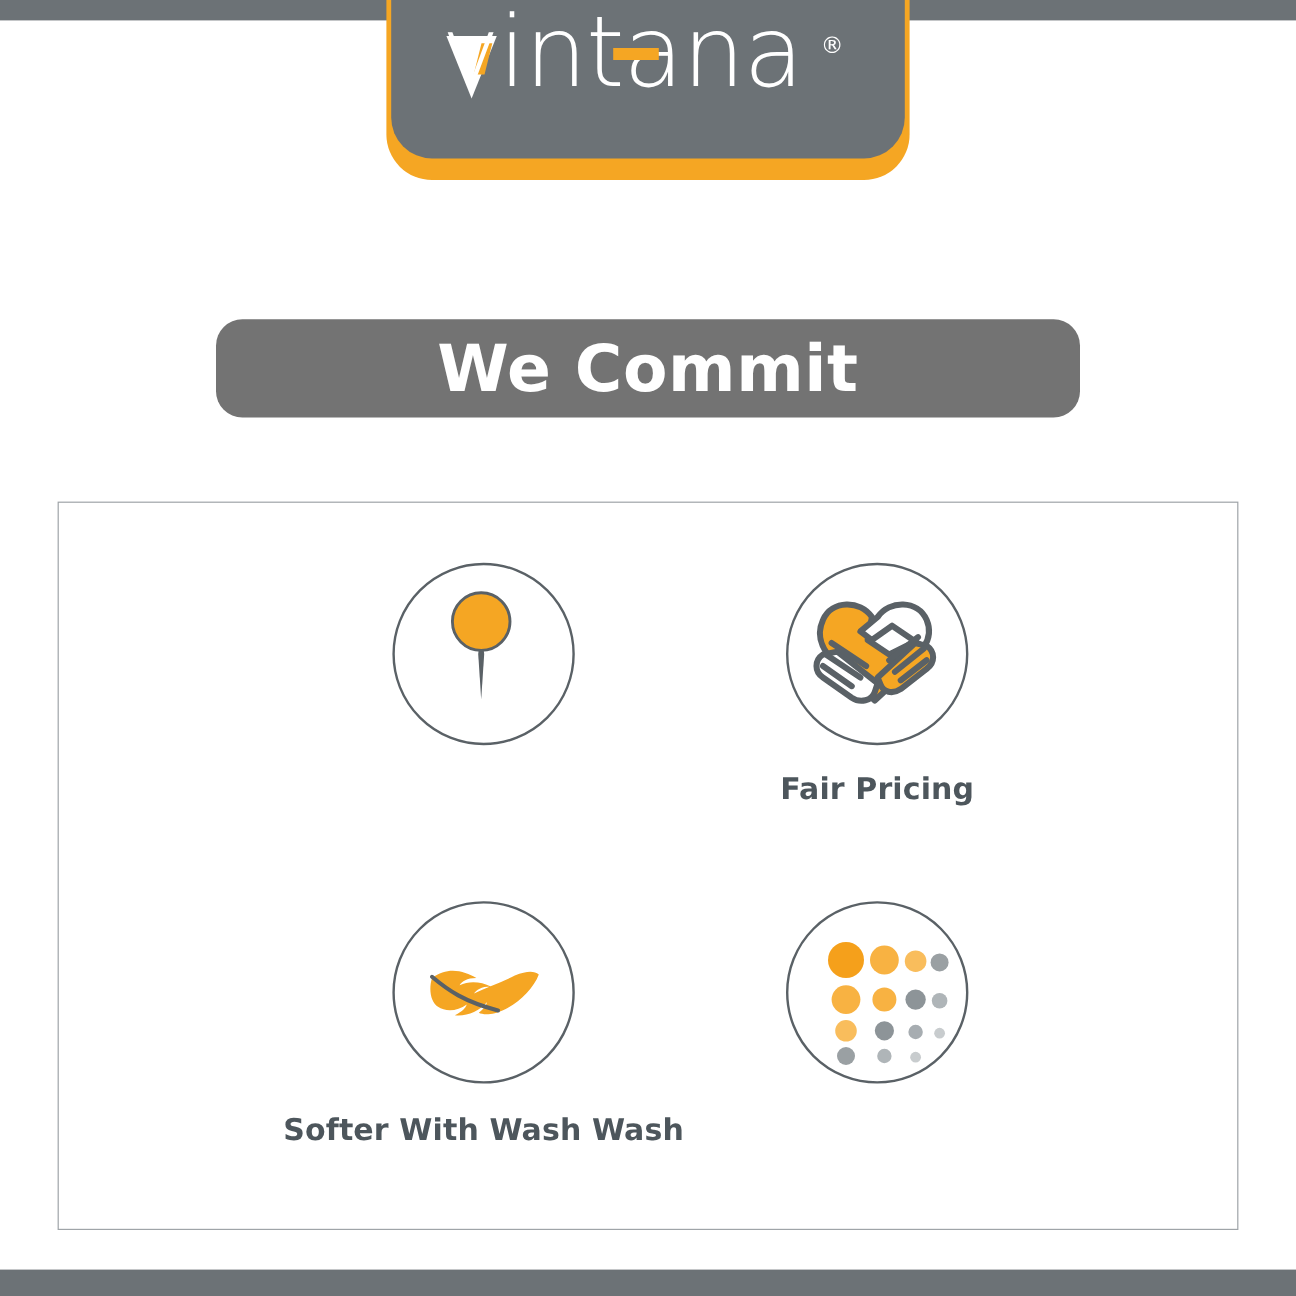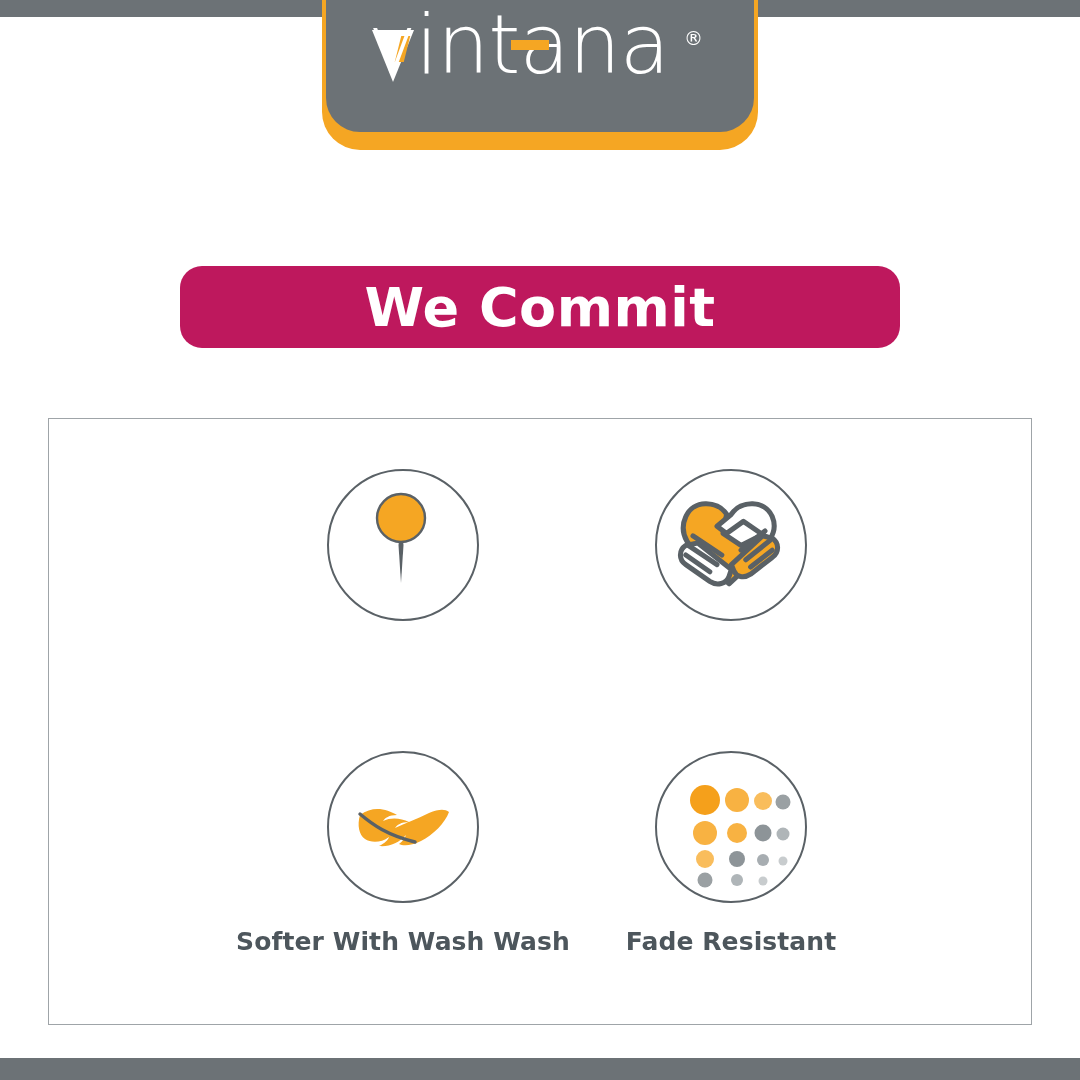--- a/index.html
+++ b/index.html
@@ -103,21 +103,21 @@
     font-weight: bold;
     color: #ffffff;
     letter-spacing: 3.4px;
   }
 
   
   .heading-pill {
     position: absolute;
     left: 180px; top: 266px;
     width: 720px; height: 82px;
-    background: #be185d;
+    background: #737373;
     border-radius: 22px;
     display: flex;
     align-items: center;
     justify-content: center;
   }
   .heading-pill .heading-text {
     color: #ffffff;
     font-size: 54px;
     font-weight: bold;
     letter-spacing: 0.5px;
@@ -224,20 +224,21 @@
             <path d="M24 70 L44 84" fill="none"></path>
 
             <path d="M96 56 C102 60 102 68 96 72 L78 86 C72 90 66 88 64 83
                      L62 78 L88 54 Z" fill="#F5A623"></path>
             <path d="M90 50 L70 66" fill="none"></path>
             <path d="M94 58 L74 74" fill="none"></path>
             <path d="M96 66 L78 80" fill="none"></path>
           </g>
         </svg>
       </div>
+      <div class="cell-label">Fair Pricing</div>
     </div>
 
     <div class="cell cell-2">
       <div class="icon-circle">
         <svg width="144" height="144" viewBox="0 0 144 144">
           <g transform="translate(0,4)">
             <path d="M31 58
                      C44 48 58 52 68 58
                      C60 58 56 61 54 64
                      C62 60 72 61 80 65
@@ -275,19 +276,18 @@
           <circle cx="48" cy="106" r="9" fill="#F9BD5C"></circle>
           <circle cx="80" cy="106" r="8" fill="#8D9498"></circle>
           <circle cx="106" cy="107" r="6" fill="#A7ADB1"></circle>
           <circle cx="126" cy="108" r="4.5" fill="#C8CCCE"></circle>
 
           <circle cx="48" cy="127" r="7.5" fill="#9AA0A3"></circle>
           <circle cx="80" cy="127" r="6" fill="#AFB5B8"></circle>
           <circle cx="106" cy="128" r="4.5" fill="#C8CCCE"></circle>
         </svg>
       </div>
-      <div class="cell-label">Fade Resistant</div>
     </div>
 
   </div>
 </div>
 
 <div class="bar-bottom"></div>
 
 </body></html>

